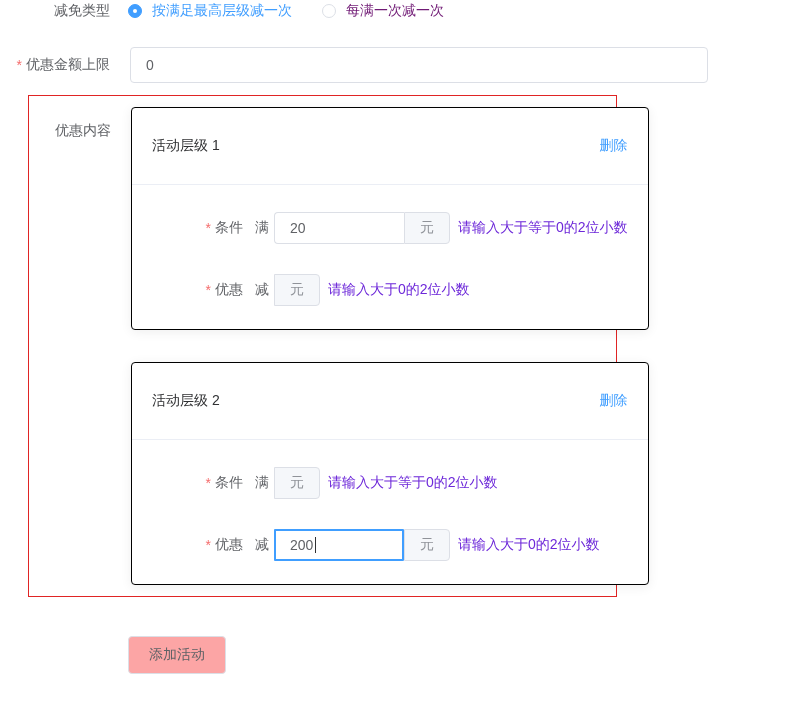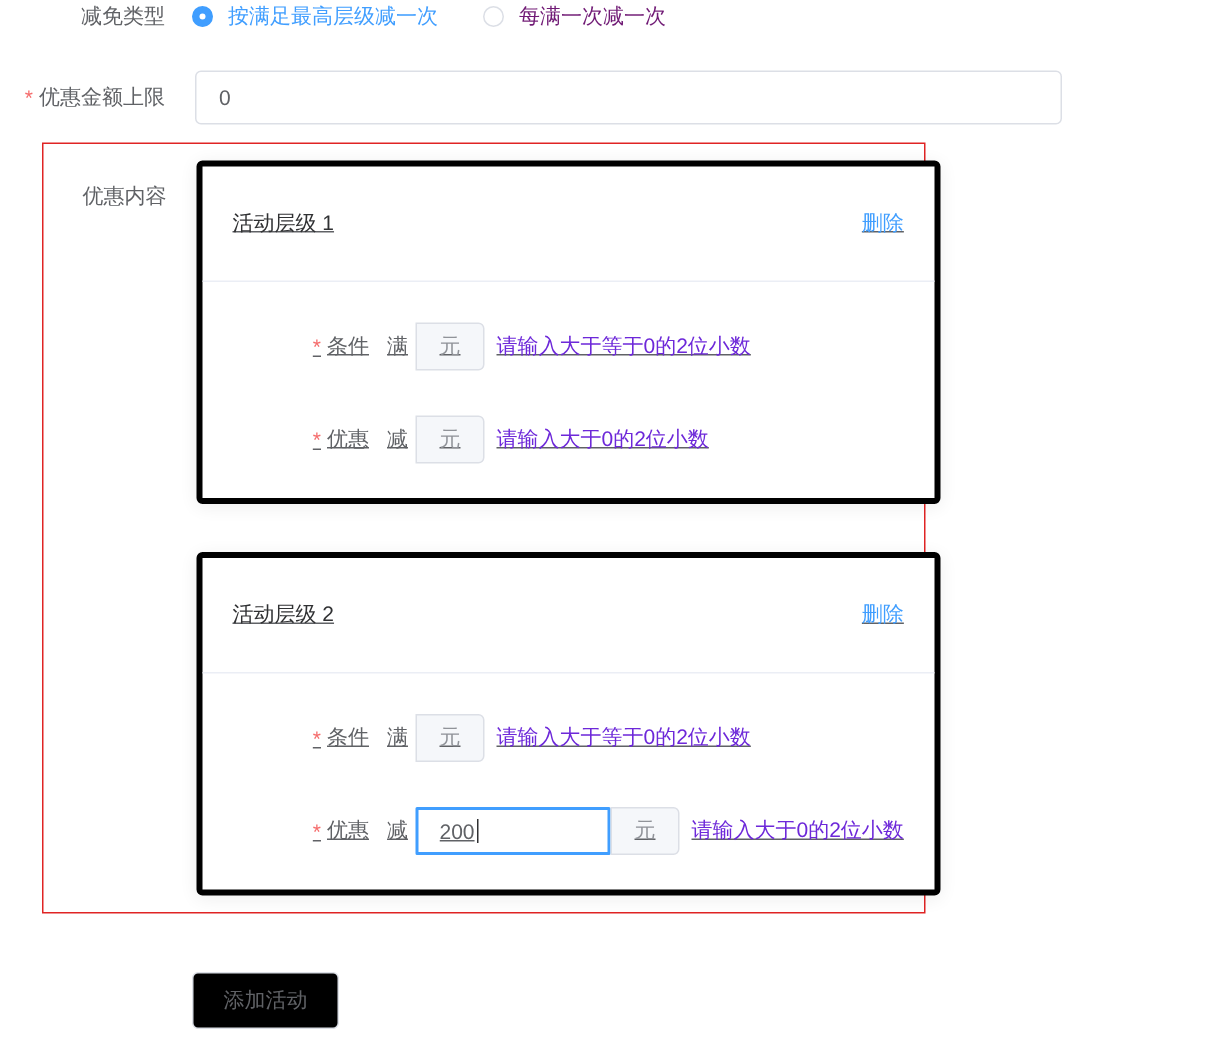--- a/index.html
+++ b/index.html
@@ -39,23 +39,22 @@
 
   
   .red-section {
     margin-left:28px; margin-top:12px; width:589px; box-sizing:border-box;
     border:1px solid #e02424; padding:11px 0 11px; display:flex; align-items:flex-start;
   }
   .red-label-col { width:82px; text-align:right; padding-top:15px; flex-shrink:0; color:#606266; }
   .tiers-col { margin-left:20px; width:578px; }
 
   .tier-card {
-    box-sizing:border-box; border:4px solid #000000; border-radius:4px; background:#fff;
+    box-sizing:border-box; border:1px solid #000000; border-radius:4px; background:#fff;
     box-shadow:0 2px 12px rgba(0,0,0,0.07);
-    text-decoration:underline;
   }
   .tier-card + .tier-card { margin-top:32px; }
   .tier-header {
     height:76px; padding:0 20px; display:flex; align-items:center;
     justify-content:space-between; border-bottom:1px solid #ebeef5;
   }
   .tier-title { color:#303133; }
   .delete-link { color:#409eff; cursor:pointer; }
   .tier-body { padding:27px 20px 23px; }
   .tier-row { display:flex; align-items:center; }
@@ -72,21 +71,21 @@
     width:46px; height:32px; box-sizing:border-box; border:1px solid #dcdfe6;
     border-radius:0 4px 4px 0; background:#f5f7fa; color:#909399;
     display:flex; align-items:center; justify-content:center; flex-shrink:0;
   }
   .input-wrap.focused .group-input { border:2px solid #409eff; border-radius:1px; padding:0 14px; }
   .caret { position:absolute; left:41px; top:50%; transform:translateY(-50%); width:1px; height:16px; background:#303133; }
   .hint { margin-left:8px; color:#6d28d9; white-space:nowrap; }
 
   .add-btn {
     margin-top:39px; margin-left:128px; height:38px; padding:0 20px;
-    background:#000000; border:1px solid #dcdfe6; border-radius:4px;
+    background:#fca5a5; border:1px solid #dcdfe6; border-radius:4px;
     color:#606266; font-size:14px; font-family:inherit; cursor:pointer;
   }
 </style>
 </head>
 <body>
 
 <div class="container">
 
   
   <div class="form-row radio-row">
@@ -123,20 +122,21 @@
           <span class="delete-link">删除</span>
         </div>
         <div class="tier-body">
           <div class="tier-row">
             <div class="tier-label">
               <span class="req">*</span>
               <span>条件</span>
               <span class="pre">满</span>
             </div>
             <div class="input-wrap">
+              <input class="group-input" value="20" style="">
               <span class="unit-box">元</span>
             </div>
             <span class="hint">请输入大于等于0的2位小数</span>
           </div>
           <div class="tier-row">
             <div class="tier-label">
               <span class="req">*</span>
               <span>优惠</span>
               <span class="pre">减</span>
             </div>

